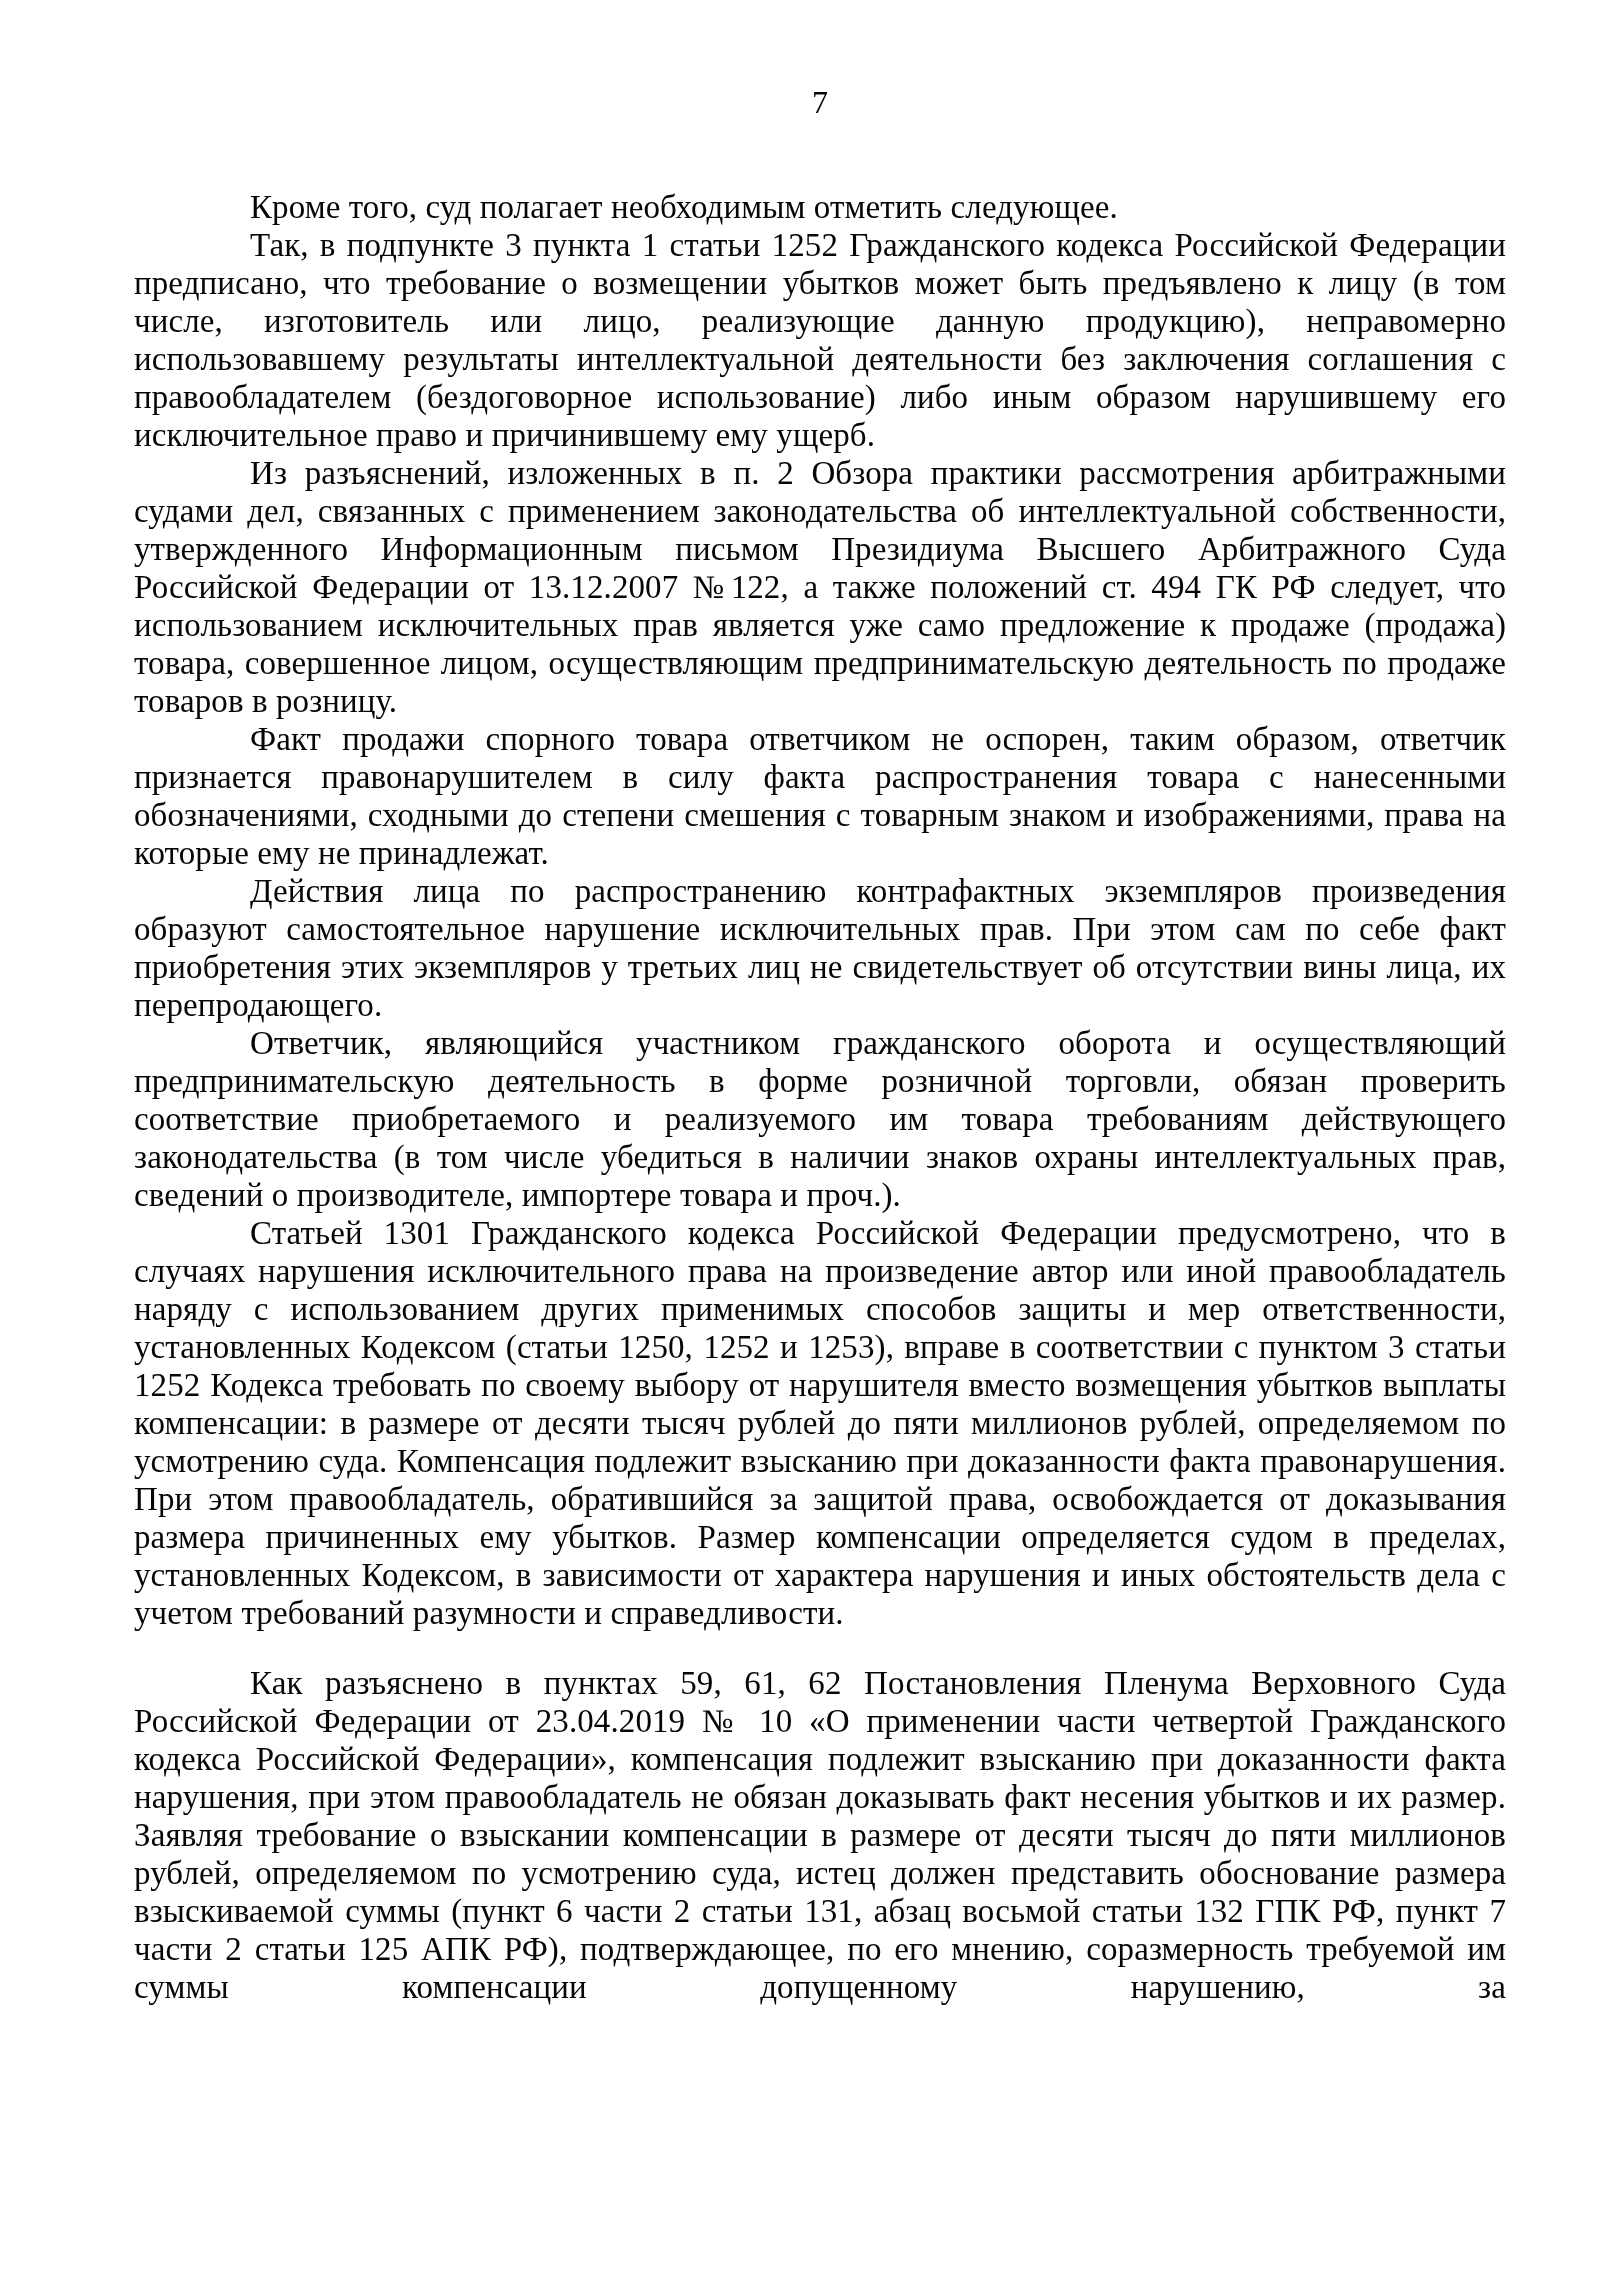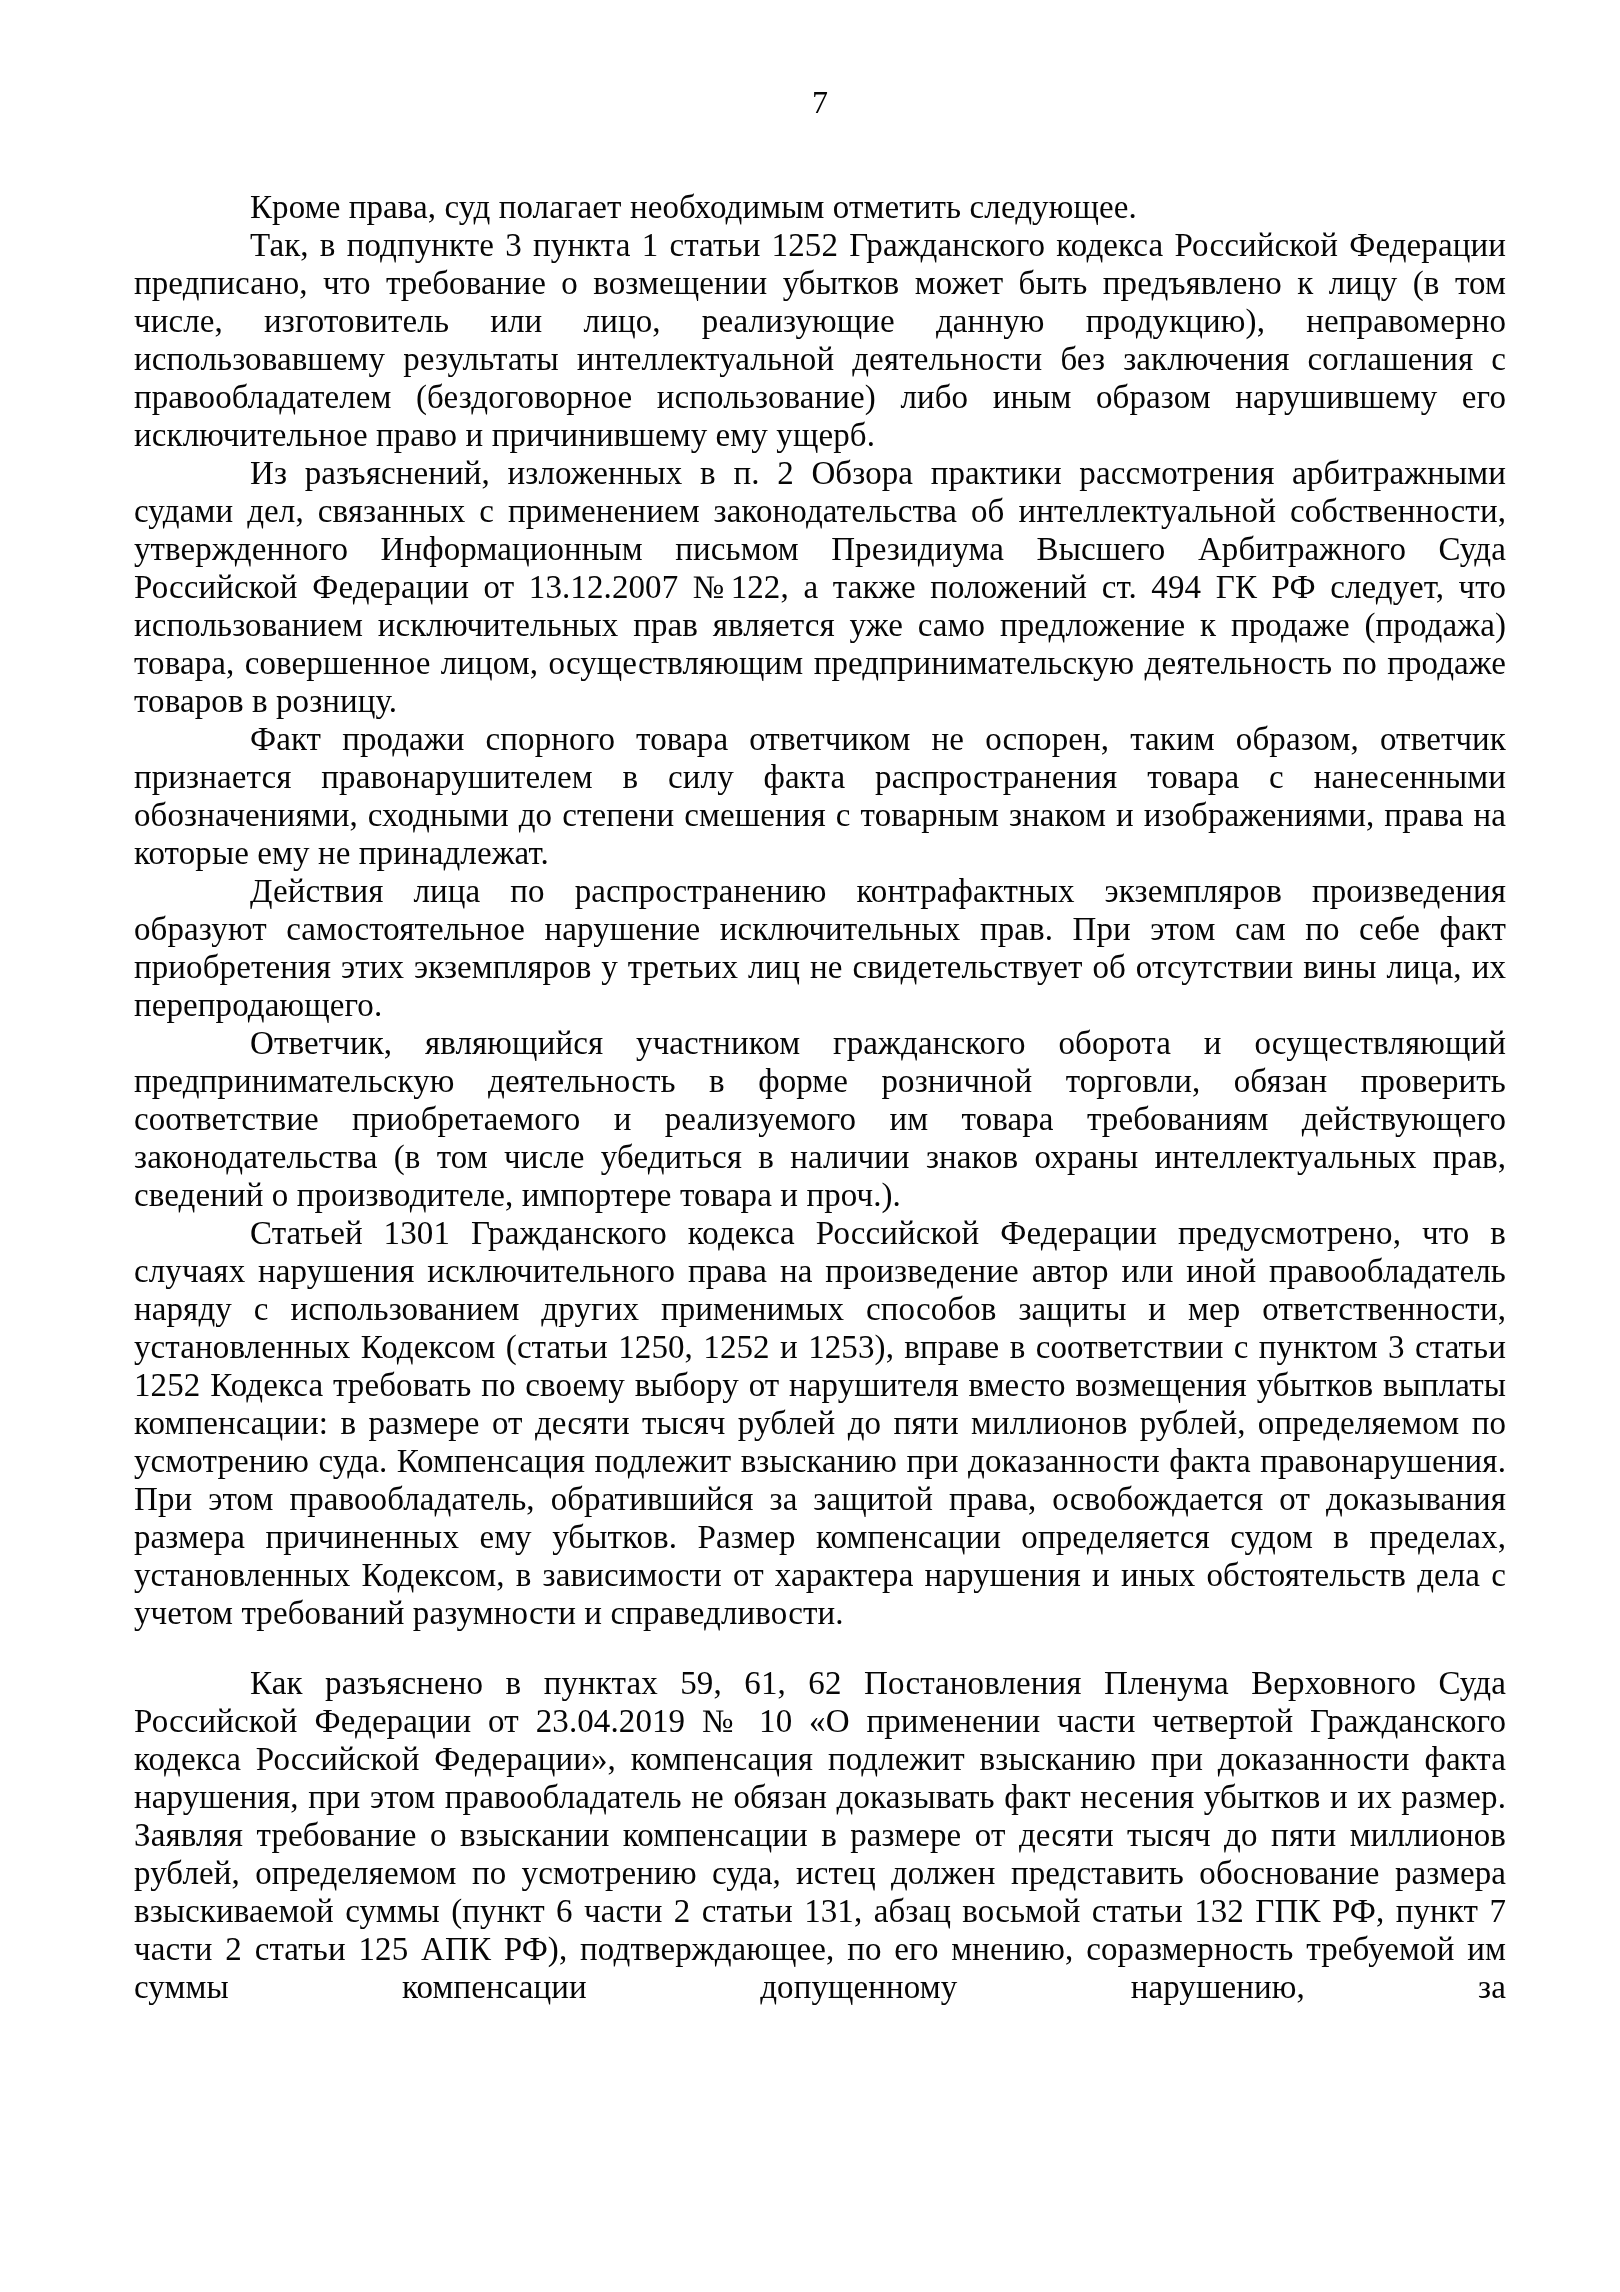--- a/index.html
+++ b/index.html
@@ -51,21 +51,21 @@
     margin-top: 32px;
   }
 </style>
 </head>
 <body>
 
 <div class="page">
   <div class="page-number">7</div>
 
   <div class="doc">
-    <p>Кроме права, суд полагает необходимым отметить следующее.</p>
+    <p>Кроме того, суд полагает необходимым отметить следующее.</p>
     <p>Так, в подпункте 3 пункта 1 статьи 1252 Гражданского кодекса Российской Федерации предписано, что требование о возмещении убытков может быть предъявлено к лицу (в том числе, изготовитель или лицо, реализующие данную продукцию), неправомерно использовавшему результаты интеллектуальной деятельности без заключения соглашения с правообладателем (бездоговорное использование) либо иным образом нарушившему его исключительное право и причинившему ему ущерб.</p>
     <p>Из разъяснений, изложенных в п. 2 Обзора практики рассмотрения арбитражными судами дел, связанных с применением законодательства об интеллектуальной собственности, утвержденного Информационным письмом Президиума Высшего Арбитражного Суда Российской Федерации от 13.12.2007 №122, а также положений ст. 494 ГК РФ следует, что использованием исключительных прав является уже само предложение к продаже (продажа) товара, совершенное лицом, осуществляющим предпринимательскую деятельность по продаже товаров в розницу.</p>
     <p>Факт продажи спорного товара ответчиком не оспорен, таким образом, ответчик признается правонарушителем в силу факта распространения товара с нанесенными обозначениями, сходными до степени смешения с товарным знаком и изображениями, права на которые ему не принадлежат.</p>
     <p>Действия лица по распространению контрафактных экземпляров произведения образуют самостоятельное нарушение исключительных прав. При этом сам по себе факт приобретения этих экземпляров у третьих лиц не свидетельствует об отсутствии вины лица, их перепродающего.</p>
     <p>Ответчик, являющийся участником гражданского оборота и осуществляющий предпринимательскую деятельность в форме розничной торговли, обязан проверить соответствие приобретаемого и реализуемого им товара требованиям действующего законодательства (в том числе убедиться в наличии знаков охраны интеллектуальных прав, сведений о производителе, импортере товара и проч.).</p>
     <p>Статьей 1301 Гражданского кодекса Российской Федерации предусмотрено, что в случаях нарушения исключительного права на произведение автор или иной правообладатель наряду с использованием других применимых способов защиты и мер ответственности, установленных Кодексом (статьи 1250, 1252 и 1253), вправе в соответствии с пунктом 3 статьи 1252 Кодекса требовать по своему выбору от нарушителя вместо возмещения убытков выплаты компенсации: в размере от десяти тысяч рублей до пяти миллионов рублей, определяемом по усмотрению суда. Компенсация подлежит взысканию при доказанности факта правонарушения. При этом правообладатель, обратившийся за защитой права, освобождается от доказывания размера причиненных ему убытков. Размер компенсации определяется судом в пределах, установленных Кодексом, в зависимости от характера нарушения и иных обстоятельств дела с учетом требований разумности и справедливости.</p>
     <p class="open">Как разъяснено в пунктах 59, 61, 62 Постановления Пленума Верховного Суда Российской Федерации от 23.04.2019 № 10 «О применении части четвертой Гражданского кодекса Российской Федерации», компенсация подлежит взысканию при доказанности факта нарушения, при этом правообладатель не обязан доказывать факт несения убытков и их размер. Заявляя требование о взыскании компенсации в размере от десяти тысяч до пяти миллионов рублей, определяемом по усмотрению суда, истец должен представить обоснование размера взыскиваемой суммы (пункт 6 части 2 статьи 131, абзац восьмой статьи 132 ГПК РФ, пункт 7 части 2 статьи 125 АПК РФ), подтверждающее, по его мнению, соразмерность требуемой им суммы компенсации допущенному нарушению, за</p>
   </div>
 </div>
 

